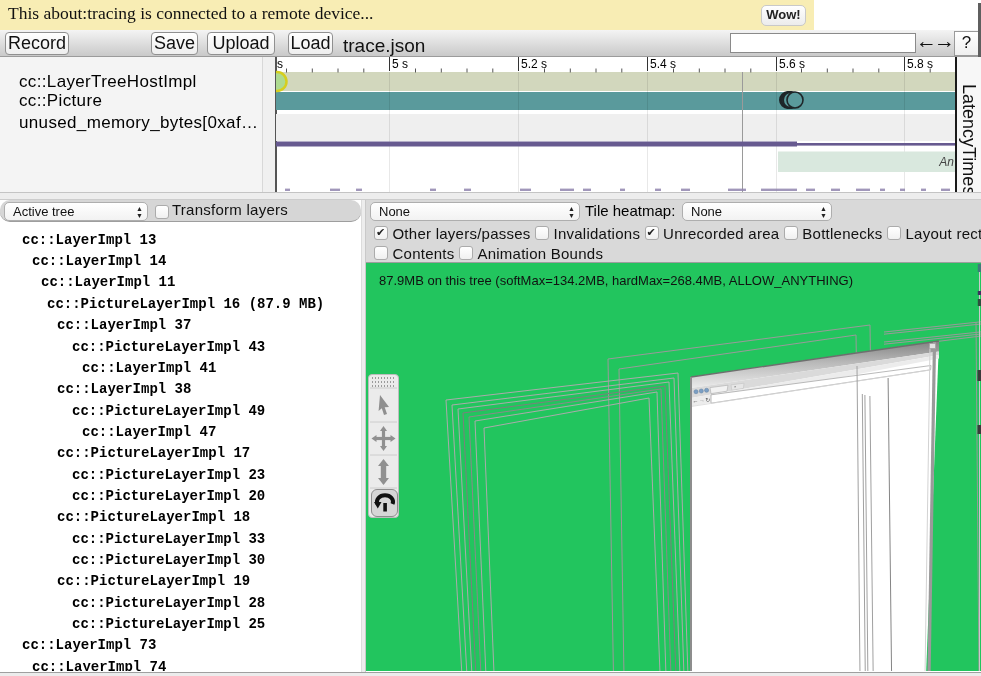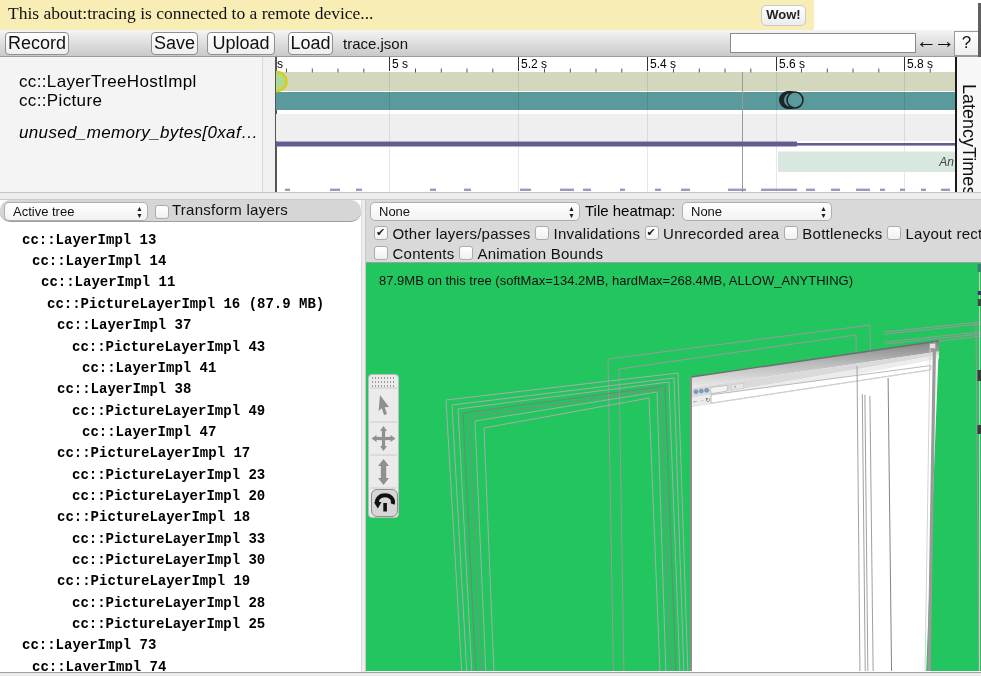--- a/index.html
+++ b/index.html
@@ -17,21 +17,21 @@
           border-radius:5px;font-size:13px;font-weight:bold;text-align:center;
           line-height:18px;color:#222;}
 
   
   #toolbar{left:0;top:30px;width:981px;height:27px;
            background:linear-gradient(#f4f4f4,#c9c9c9);
            border-bottom:1px solid #9b9b9b;box-sizing:border-box;}
   .tbtn{position:absolute;top:2px;height:21px;background:linear-gradient(#ffffff,#eeeeee);
         border:1px solid #909090;border-radius:4px;font-size:18px;color:#111;
         text-align:center;line-height:20px;}
-  #tracejson{position:absolute;left:343px;top:5px;font-size:15px;color:#111;}
+  #tracejson{position:absolute;left:343px;top:5px;font-size:19px;color:#111;}
   #searchbox{position:absolute;left:730px;top:3px;width:184px;height:18px;
              background:#fff;border:1px solid #8a8a8a;}
   #navarrows{position:absolute;left:916px;top:-1px;font-size:21px;color:#111;letter-spacing:-3px;}
   #qbtn{position:absolute;left:954px;top:1px;width:23px;height:23px;background:linear-gradient(#ffffff,#efefef);
         border:1px solid #9a9a9a;font-size:17px;text-align:center;line-height:22px;color:#111;}
   #darkedge{left:978px;top:3px;width:3px;height:54px;background:#5f5f5f;}
 
   
   #timeline{left:0;top:57px;width:981px;height:135px;background:#fff;}
   #tlabels{position:absolute;left:0;top:0;width:275px;height:135px;background:#f4f4f4;}
@@ -93,21 +93,21 @@
     <div id="searchbox"></div>
     <span id="navarrows">←→</span>
     <div id="qbtn">?</div>
   </div>
   <div class="abs" id="darkedge"></div>
 
   <div class="abs" id="timeline">
     <div id="tlabels">
       <div class="tlab" style="top:15px;">cc::LayerTreeHostImpl</div>
       <div class="tlab" style="top:34px;">cc::Picture</div>
-      <div class="tlab" style="top:66px;font-style:italic;">unused_memory_bytes[0xaf…</div>
+      <div class="tlab" style="top:56px;">unused_memory_bytes[0xaf…</div>
     </div>
     <div id="tlscroll"></div>
     <div id="tlsep"></div>
     <div id="tcanvas">
       <svg width="679" height="135" viewBox="276 57 679 135" style="position:absolute;left:0;top:0;">
 
         <rect x="276" y="72" width="679" height="19" fill="#d2d7bd"></rect>
         <rect x="276" y="92" width="679" height="18" fill="#5a9a9c"></rect>
         <rect x="276" y="114" width="679" height="27" fill="#efefef"></rect>
 

